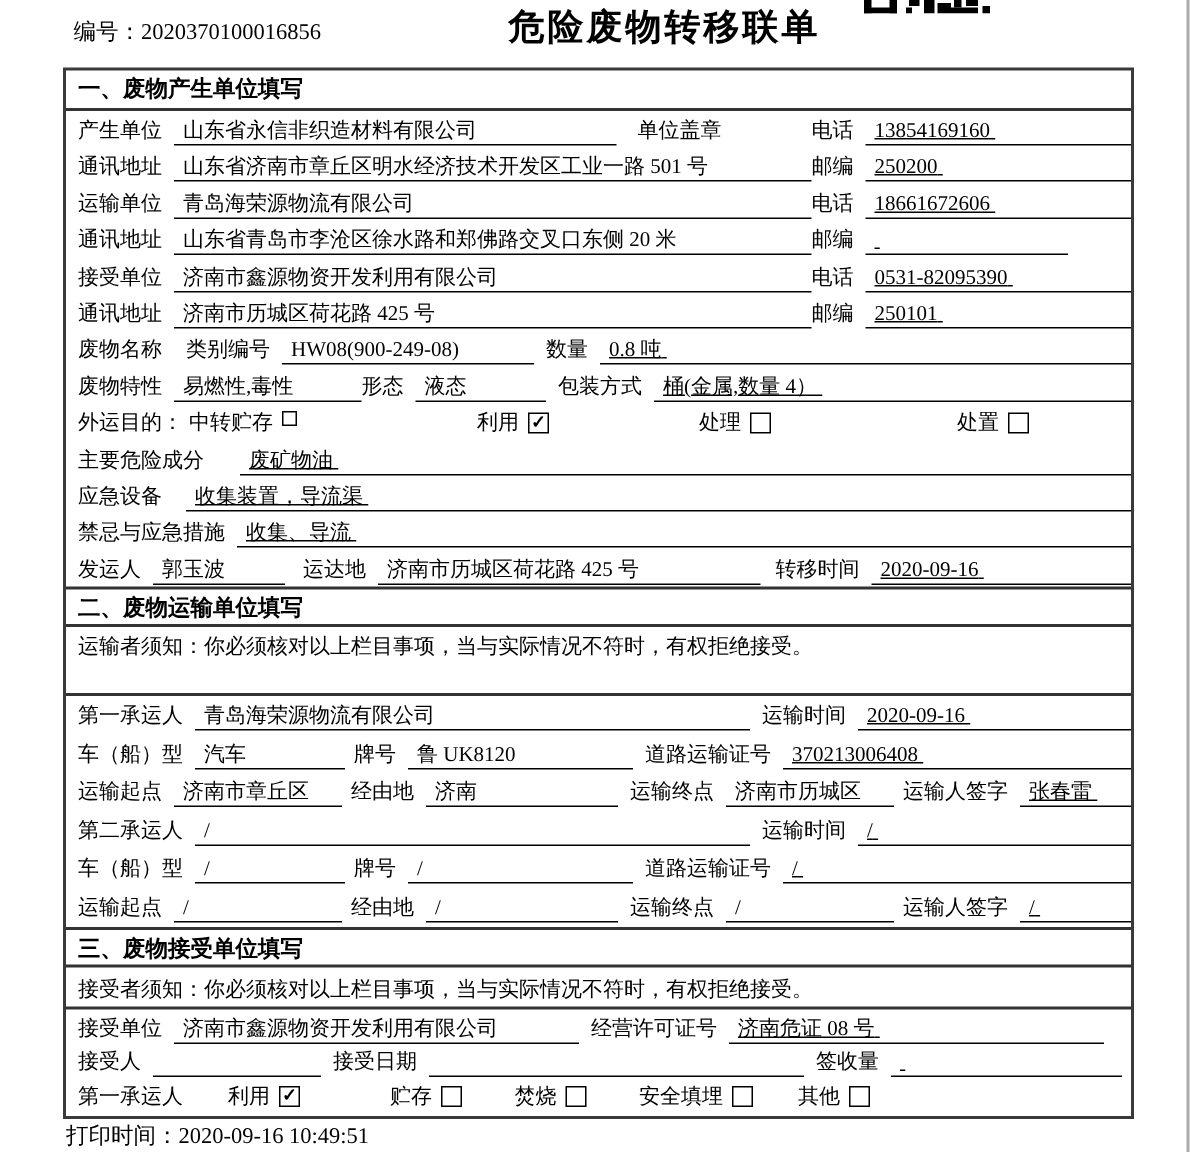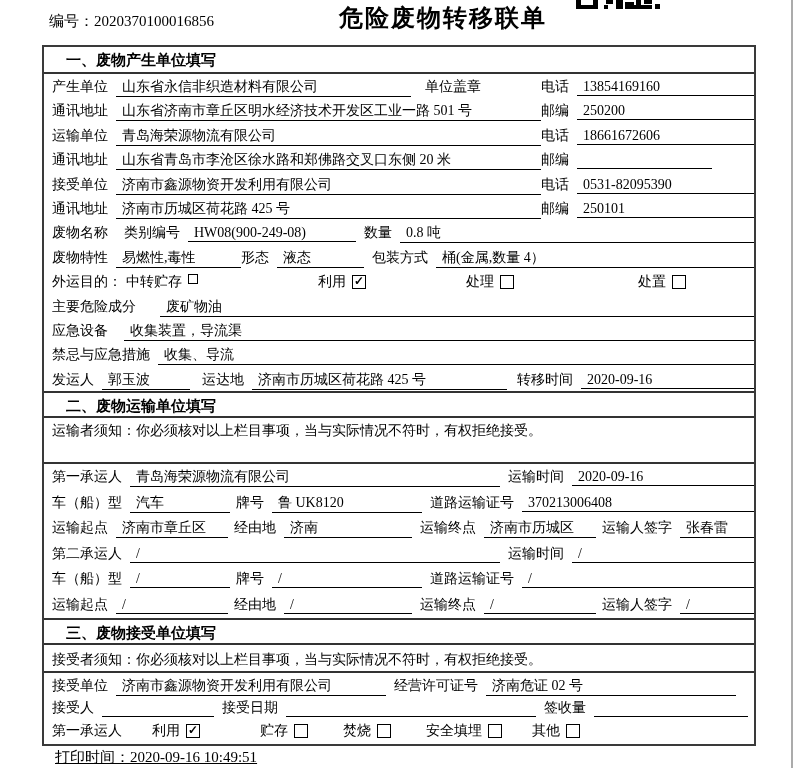--- a/index.html
+++ b/index.html
@@ -12,36 +12,36 @@
   .serial { position: absolute; left: 49px; top: 12px; font-size: 15px; white-space: nowrap; }
   .doc-title { position: absolute; left: 90px; right: 0; top: 2px; text-align: center;
     font-size: 24px; font-weight: 700; letter-spacing: 2px; }
   .qr { position: absolute; left: 576px; top: 0; width: 84px; height: 9px; }
   .qr rect { fill: #000; }
   .page-edge { position: absolute; left: 791px; top: 0; width: 2px; height: 768px; background: #ababab; }
 
   .form { position: absolute; left: 42px; top: 45px; width: 714px; height: 701px;
     border: 2px solid #3a3a3a; display: flex; flex-direction: column; overflow: hidden; background:#fff; }
   .sec-title { flex: none; height: 27px; line-height: 25px; font-weight: 700; font-size: 15px;
-    padding-left: 22px; border-bottom: 2px solid #333; font-family: "Liberation Sans", sans-serif; }
+    padding-left: 8px; border-bottom: 2px solid #333; font-family: "Liberation Sans", sans-serif; }
   .sec-title.mid { border-top: 2px solid #333; }
   .row { flex: none; display: flex; align-items: baseline; padding: 4px 0 0 8px; white-space: nowrap; }
   .h1 { height: 24.4px; } .h2 { height: 25.6px; } .h3 { height: 22.8px; }
   .notice { height: 46px; border-bottom: 2px solid #333; padding-top: 4px; }
   .notice.n3 { height: 28px; padding-top: 6px; }
   .lbl { flex: none; padding-right: 8px; }
   .ul { border-bottom: 1px solid #000; padding: 0 2px 0 6px; overflow: hidden; }
   .ul::after { content: "\00a0"; }
-  .grow { flex: 1 1 auto; }
+  .grow { flex: 1 1 auto; text-decoration: underline; }
   .opt { display: inline-flex; align-items: flex-start; }
   .cb { display: inline-block; flex: none; width: 14px; height: 14px; border: 1.5px solid #000;
     margin-left: 6px; font-size: 12px; line-height: 11px; text-align: center; font-weight: 700;
     position: relative; top: 2px; }
   .cb.small { width: 10px; height: 10px; top: 1px; line-height: 8px; font-size: 9px; }
-  .print { position: absolute; left: 55px; top: 748px; font-size: 15px; white-space: nowrap; text-decoration: underline; }
+  .print { position: absolute; left: 44px; top: 748px; font-size: 15px; white-space: nowrap; }
 </style>
 </head>
 <body>
 
 <div class="serial">
   <span>编号：</span><span>2020370100016856</span>
 </div>
 <div class="doc-title">危险废物转移联单</div>
 <svg class="qr" viewBox="0 0 84 9" xmlns="http://www.w3.org/2000/svg">
   <rect x="0" y="0" width="5" height="9"></rect>
@@ -229,21 +229,21 @@
   <div class="sec-title mid">三、废物接受单位填写</div>
 
   <div class="row notice n3">
     <span>接受者须知：你必须核对以上栏目事项，当与实际情况不符时，有权拒绝接受。</span>
   </div>
 
   <div class="row h3">
     <span class="lbl">接受单位</span>
     <span class="ul" style="width:270px">济南市鑫源物资开发利用有限公司</span>
     <span class="lbl" style="margin-left:8px">经营许可证号</span>
-    <span class="ul grow" style="margin-right:18px">济南危证 02 号</span>
+    <span class="ul grow" style="margin-right:18px">济南危证 08 号</span>
   </div>
 
   <div class="row h3">
     <span class="lbl">接受人</span>
     <span class="ul" style="width:112px"></span>
     <span class="lbl" style="margin-left:8px">接受日期</span>
     <span class="ul" style="width:250px"></span>
     <span class="lbl" style="margin-left:8px">签收量</span>
     <span class="ul grow" style="margin-right:6px"></span>
   </div>

